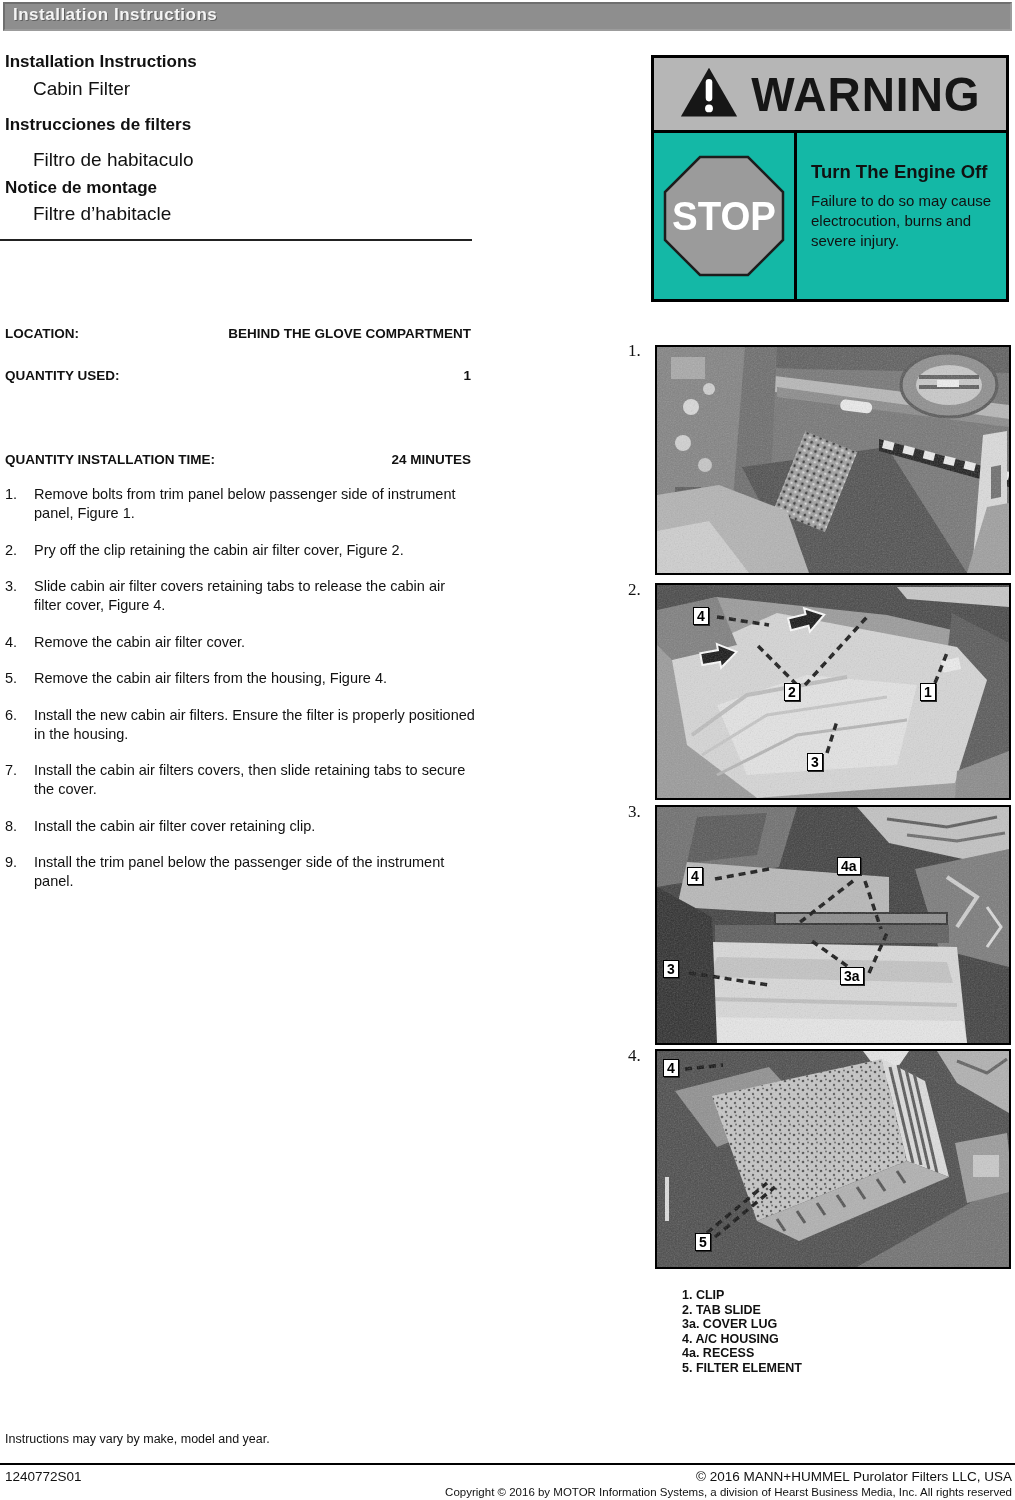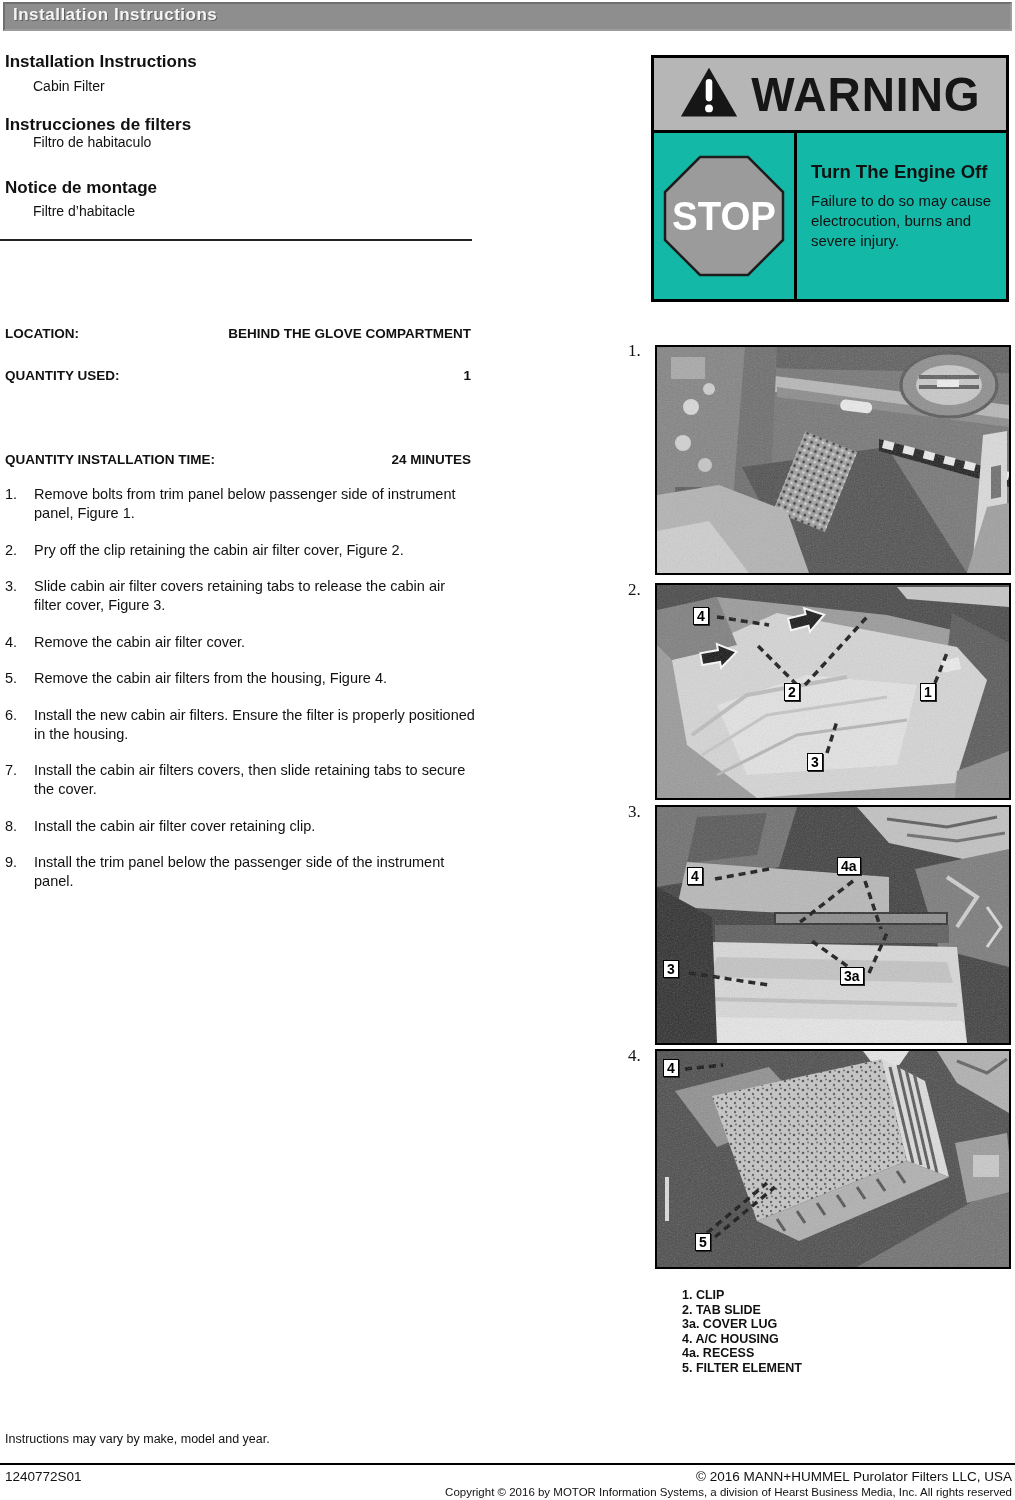--- a/index.html
+++ b/index.html
@@ -7,21 +7,21 @@
         font-family:"Liberation Sans",sans-serif;color:#111;}
 
   
   .topbar{position:absolute;left:3px;top:2px;width:1005px;height:25px;background:#8e8e8e;
           border:2px solid #6f6f6f;border-bottom-color:#9c9c9c;border-right-color:#9c9c9c;}
   .topbar span{position:absolute;left:8px;top:1px;font-size:17px;font-weight:bold;color:#f4f4f4;
           letter-spacing:.5px;text-shadow:1px 1px 0 #5f5f5f;}
 
   
   .t-head{position:absolute;left:5px;font-size:17px;font-weight:bold;}
-  .t-sub{position:absolute;left:33px;font-size:14px;}
+  .t-sub{position:absolute;left:33px;font-size:19px;}
   .rule{position:absolute;left:0;top:239px;width:472px;border-top:2px solid #222;}
   .part{position:absolute;left:3px;top:250px;font-size:36px;font-weight:bold;letter-spacing:0px;}
 
   .spec-row{position:absolute;left:5px;width:466px;display:flex;justify-content:space-between;
             font-size:13.5px;font-weight:bold;}
   .steps{position:absolute;left:5px;top:485px;width:470px;margin:0;padding:0;list-style:none;}
   .step{display:flex;margin:0 0 17.5px 0;font-size:14.5px;line-height:19px;}
   .step-num{width:29px;flex:0 0 29px;}
   .step-text{width:441px;}
 
@@ -76,21 +76,21 @@
 
 <div class="page">
 
   <div class="topbar">
     <span>Installation Instructions</span>
   </div>
 
   <div class="t-head" style="top:52px">Installation Instructions</div>
   <div class="t-sub" style="top:78px">Cabin Filter</div>
   <div class="t-head" style="top:115px">Instrucciones de filters</div>
-  <div class="t-sub" style="top:134px">Filtro de habitaculo</div>
+  <div class="t-sub" style="top:149px">Filtro de habitaculo</div>
   <div class="t-head" style="top:178px">Notice de montage</div>
   <div class="t-sub" style="top:203px">Filtre d’habitacle</div>
 
   <div class="rule"></div>
 
   <div class="spec-row" style="top:326px">
     <span>LOCATION:</span>
     <span>BEHIND THE GLOVE COMPARTMENT</span>
   </div>
   <div class="spec-row" style="top:368px">
@@ -106,21 +106,21 @@
     <li class="step">
         <span class="step-num">1.</span>
         <span class="step-text">Remove bolts from trim panel below passenger side of instrument panel, Figure 1.</span>
       </li>
     <li class="step">
         <span class="step-num">2.</span>
         <span class="step-text">Pry off the clip retaining the cabin air filter cover, Figure 2.</span>
       </li>
     <li class="step">
         <span class="step-num">3.</span>
-        <span class="step-text">Slide cabin air filter covers retaining tabs to release the cabin air filter cover, Figure 3.</span>
+        <span class="step-text">Slide cabin air filter covers retaining tabs to release the cabin air filter cover, Figure 4.</span>
       </li>
     <li class="step">
         <span class="step-num">4.</span>
         <span class="step-text">Remove the cabin air filter cover.</span>
       </li>
     <li class="step">
         <span class="step-num">5.</span>
         <span class="step-text">Remove the cabin air filters from the housing, Figure 4.</span>
       </li>
     <li class="step">

